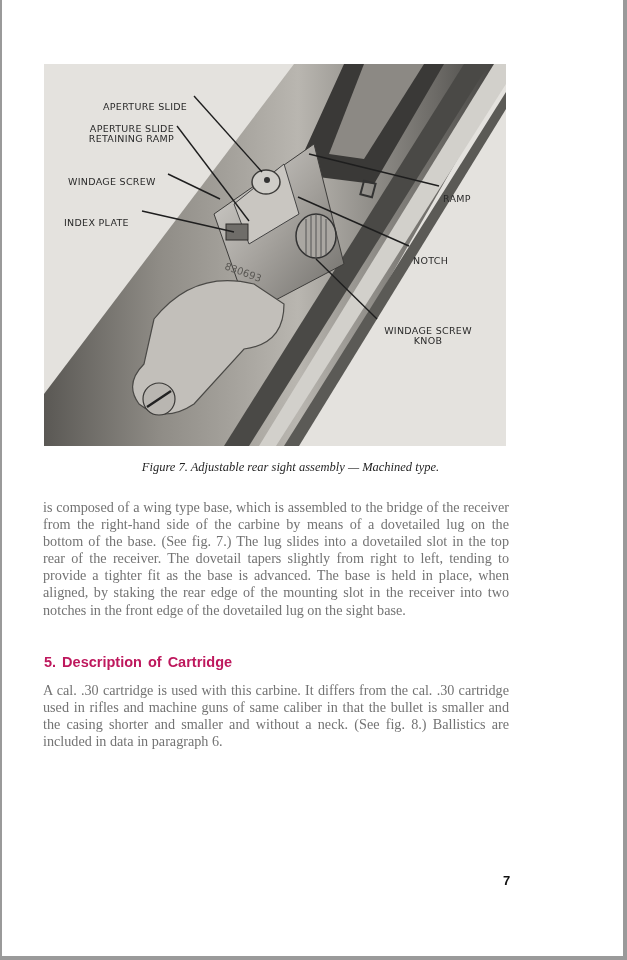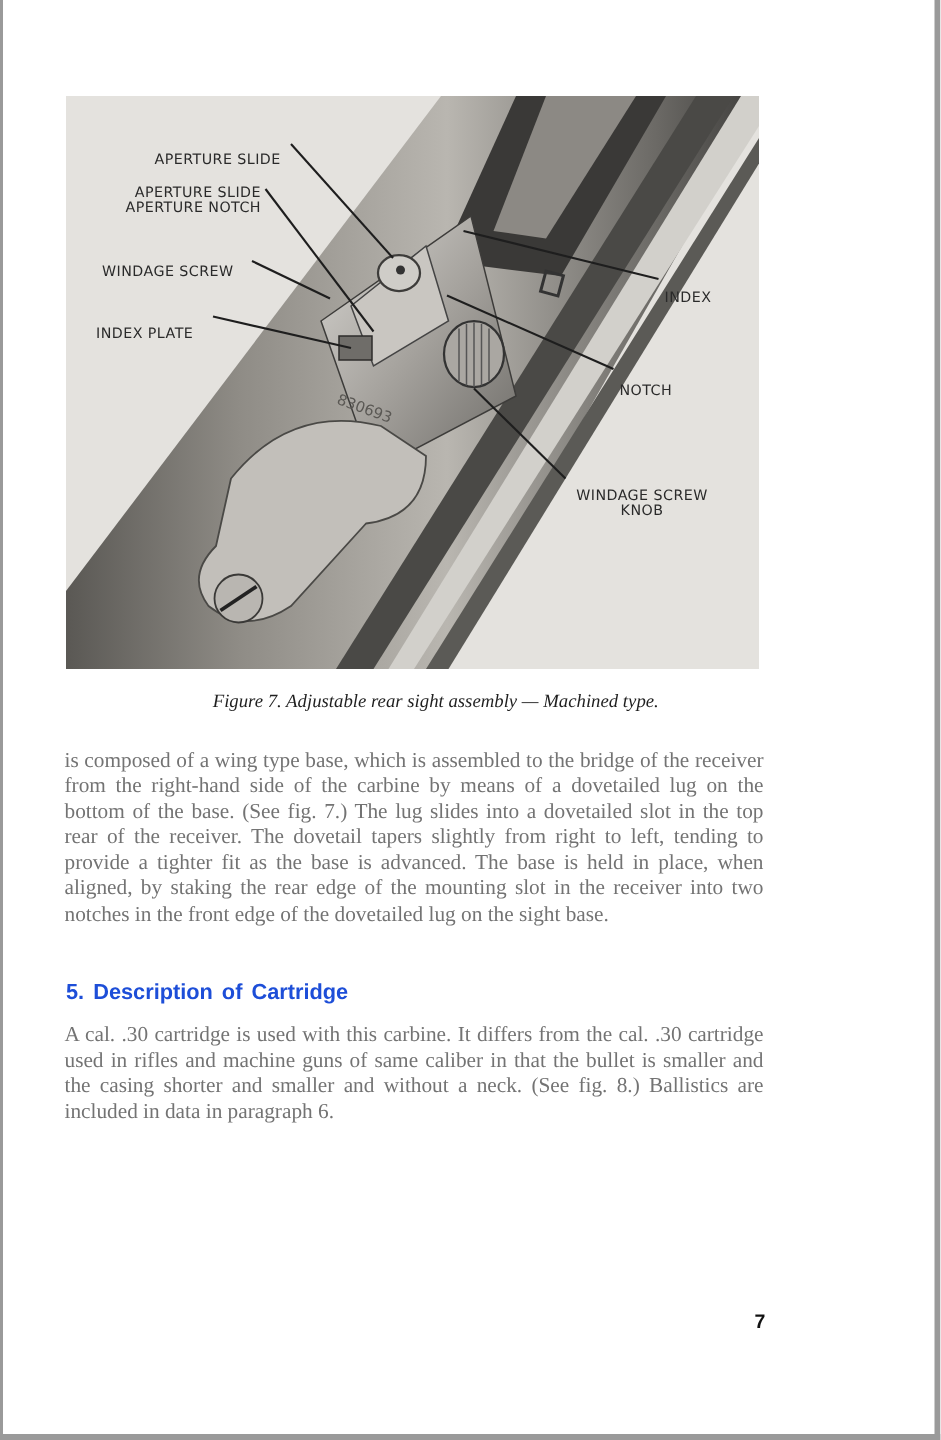--- a/index.html
+++ b/index.html
@@ -33,21 +33,21 @@
     }
 
     .body-text {
       position: absolute; left: 43px; width: 466px;
       font-size: 14.2px; line-height: 17.1px; text-align: justify; color: #737373;
     }
     .p1 { top: 499px; }
     .heading {
       position: absolute; left: 44px; top: 654px;
       font-family: "Liberation Sans", "DejaVu Sans", sans-serif;
-      font-weight: bold; font-size: 14.5px; color: #1d4ed8;
+      font-weight: bold; font-size: 14.5px; color: #be185d;
       word-spacing: 2px;
     }
     .p2 { top: 682px; }
     .page-number {
       position: absolute; left: 503px; top: 873px;
       font-family: "Liberation Sans", "DejaVu Sans", sans-serif;
       font-weight: bold; font-size: 13px; color: #111;
     }
   </style>
 </head>
@@ -116,25 +116,25 @@
       <line x1="98" y1="147" x2="190" y2="168"></line>
       <line x1="395" y1="122" x2="265" y2="90"></line>
       <line x1="365" y1="182" x2="254" y2="133"></line>
       <line x1="333" y1="255" x2="272" y2="195"></line>
     </g>
   </svg>
 
   <div class="callout" style="left:59px; top:26px;">APERTURE SLIDE</div>
   <div class="callout right" style="left:14px; top:48px; width:116px;">
     <div>APERTURE SLIDE</div>
-    <div>APERTURE NOTCH</div>
+    <div>RETAINING RAMP</div>
   </div>
   <div class="callout" style="left:24px; top:101px;">WINDAGE SCREW</div>
   <div class="callout" style="left:20px; top:142px;">INDEX PLATE</div>
-  <div class="callout" style="left:399px; top:118px;">INDEX</div>
+  <div class="callout" style="left:399px; top:118px;">RAMP</div>
   <div class="callout" style="left:369px; top:180px;">NOTCH</div>
   <div class="callout center" style="left:334px; top:250px; width:100px;">
     <div>WINDAGE SCREW</div>
     <div>KNOB</div>
   </div>
   <div class="callout" style="left:386px; top:370px; font-weight:bold; font-size:9px;">RA  PD  16947</div>
 </div>
 
 <div class="caption">Figure 7.   Adjustable rear sight assembly — Machined type.</div>
 

